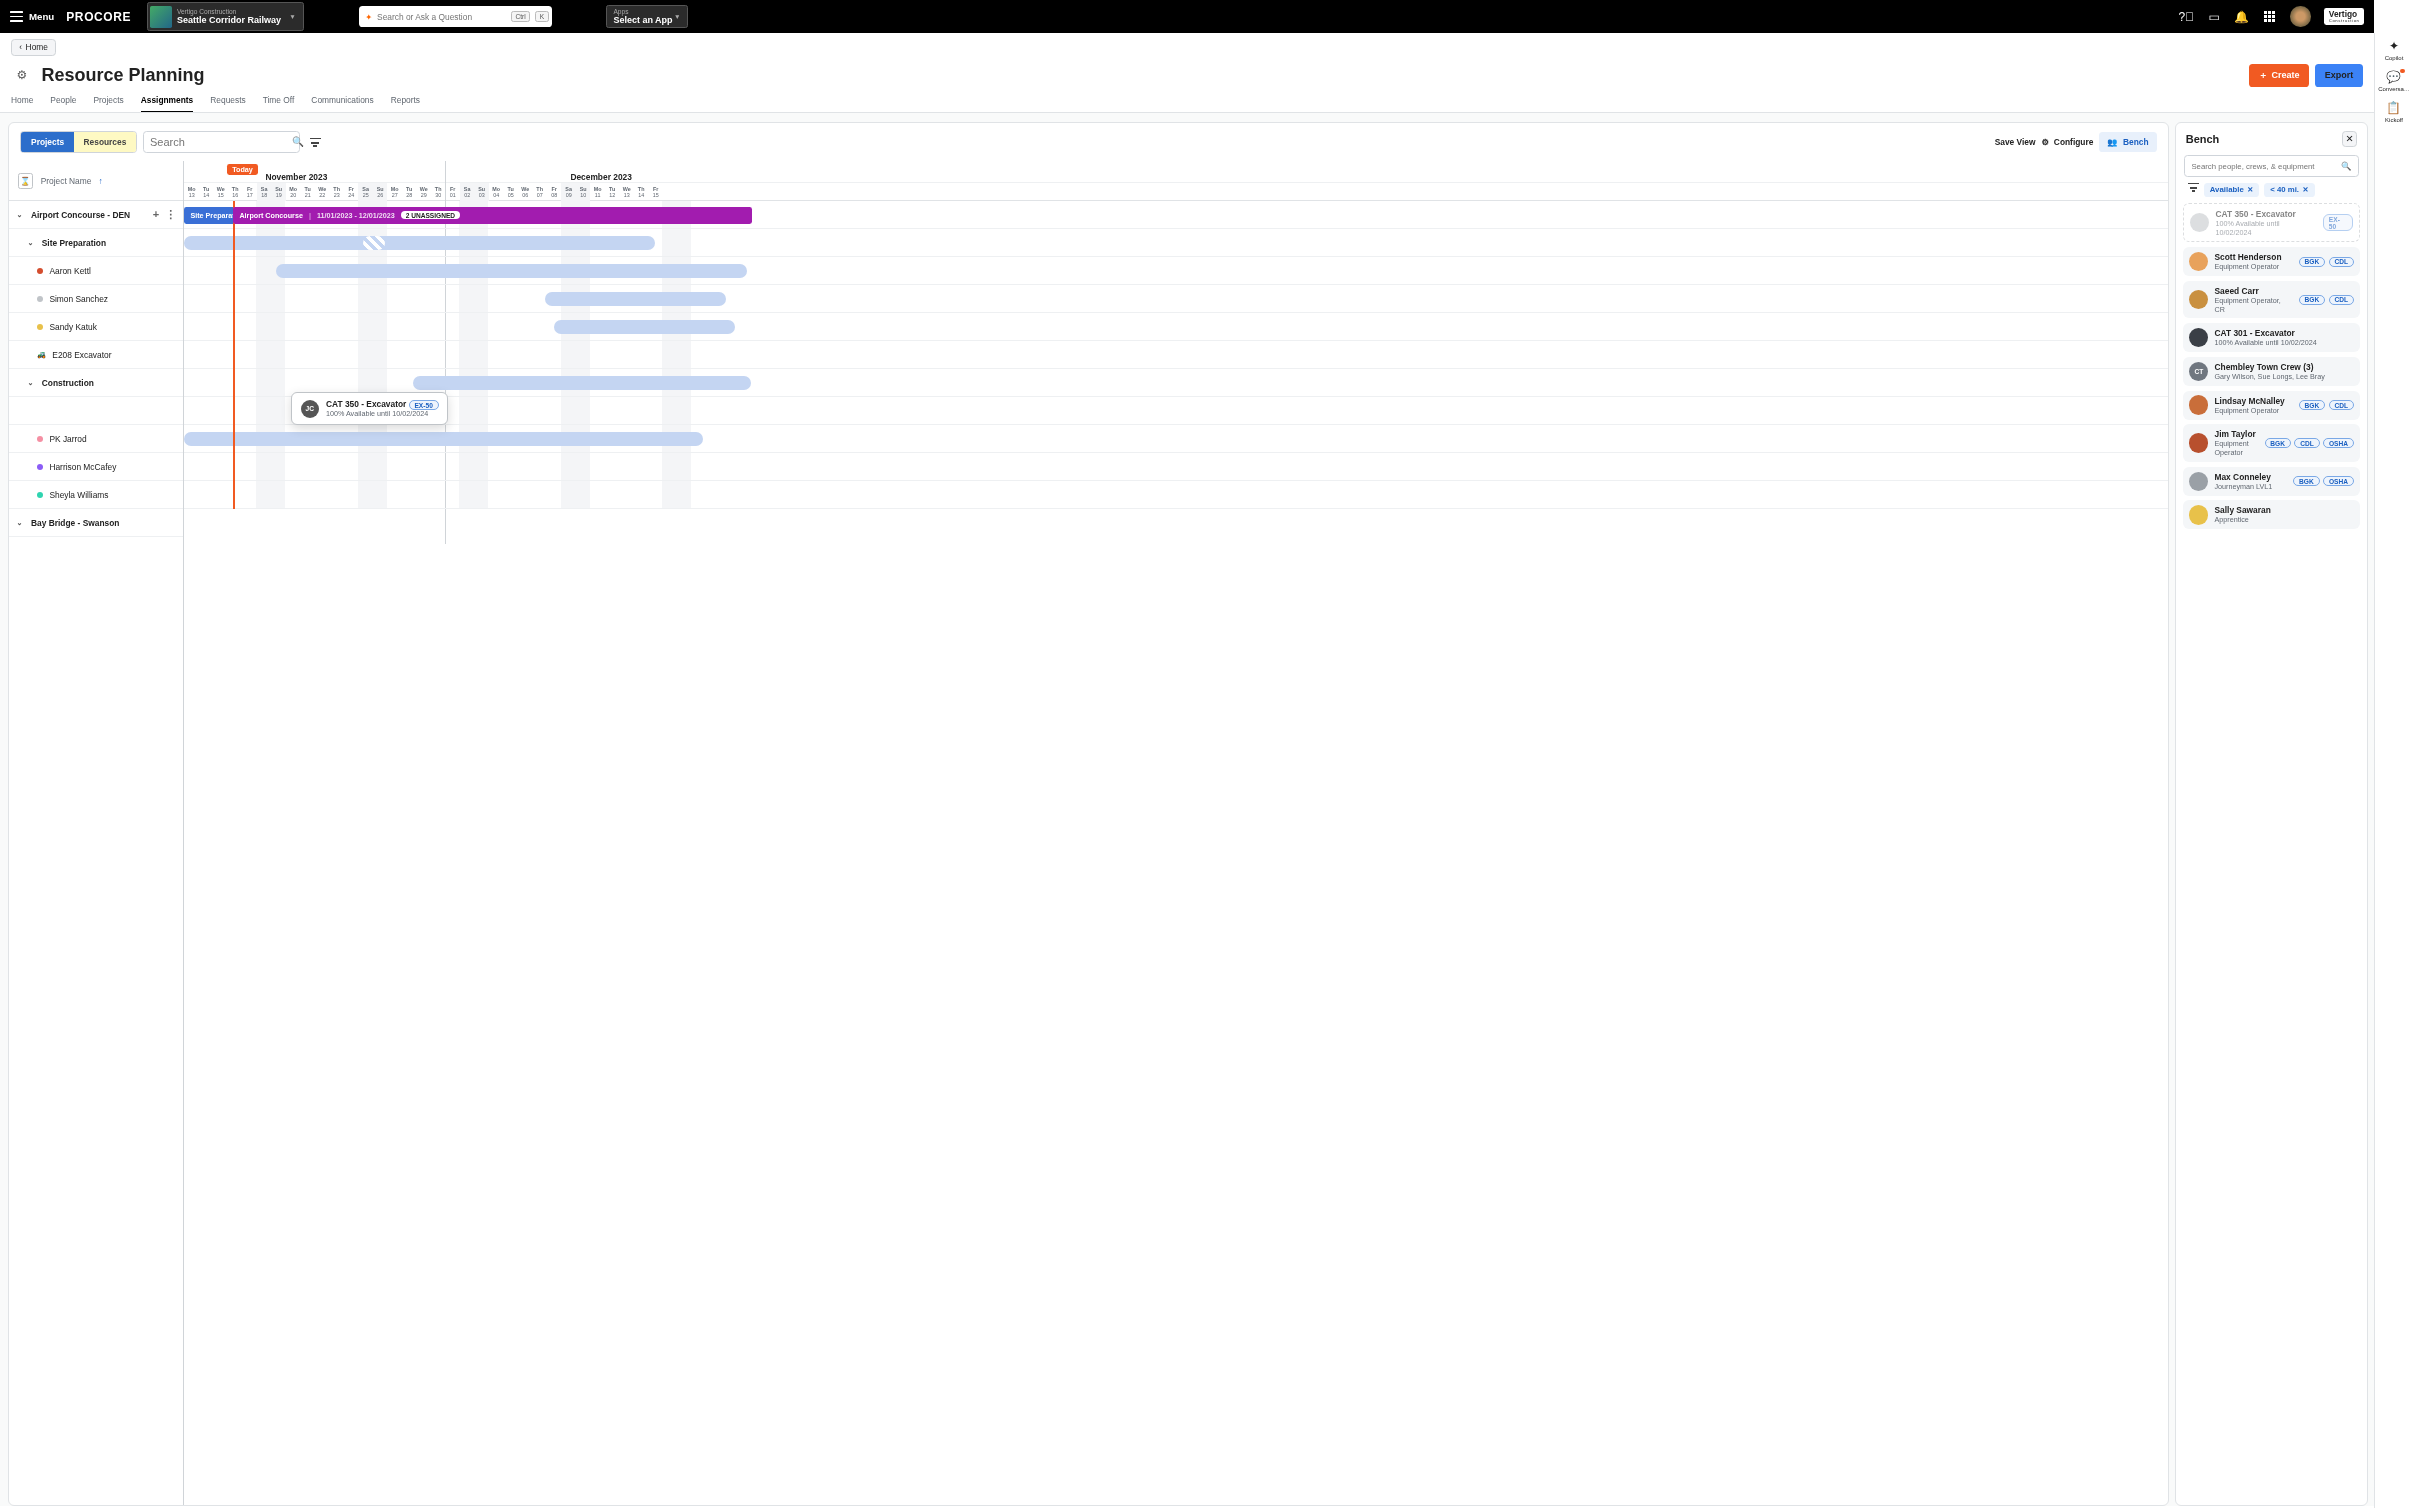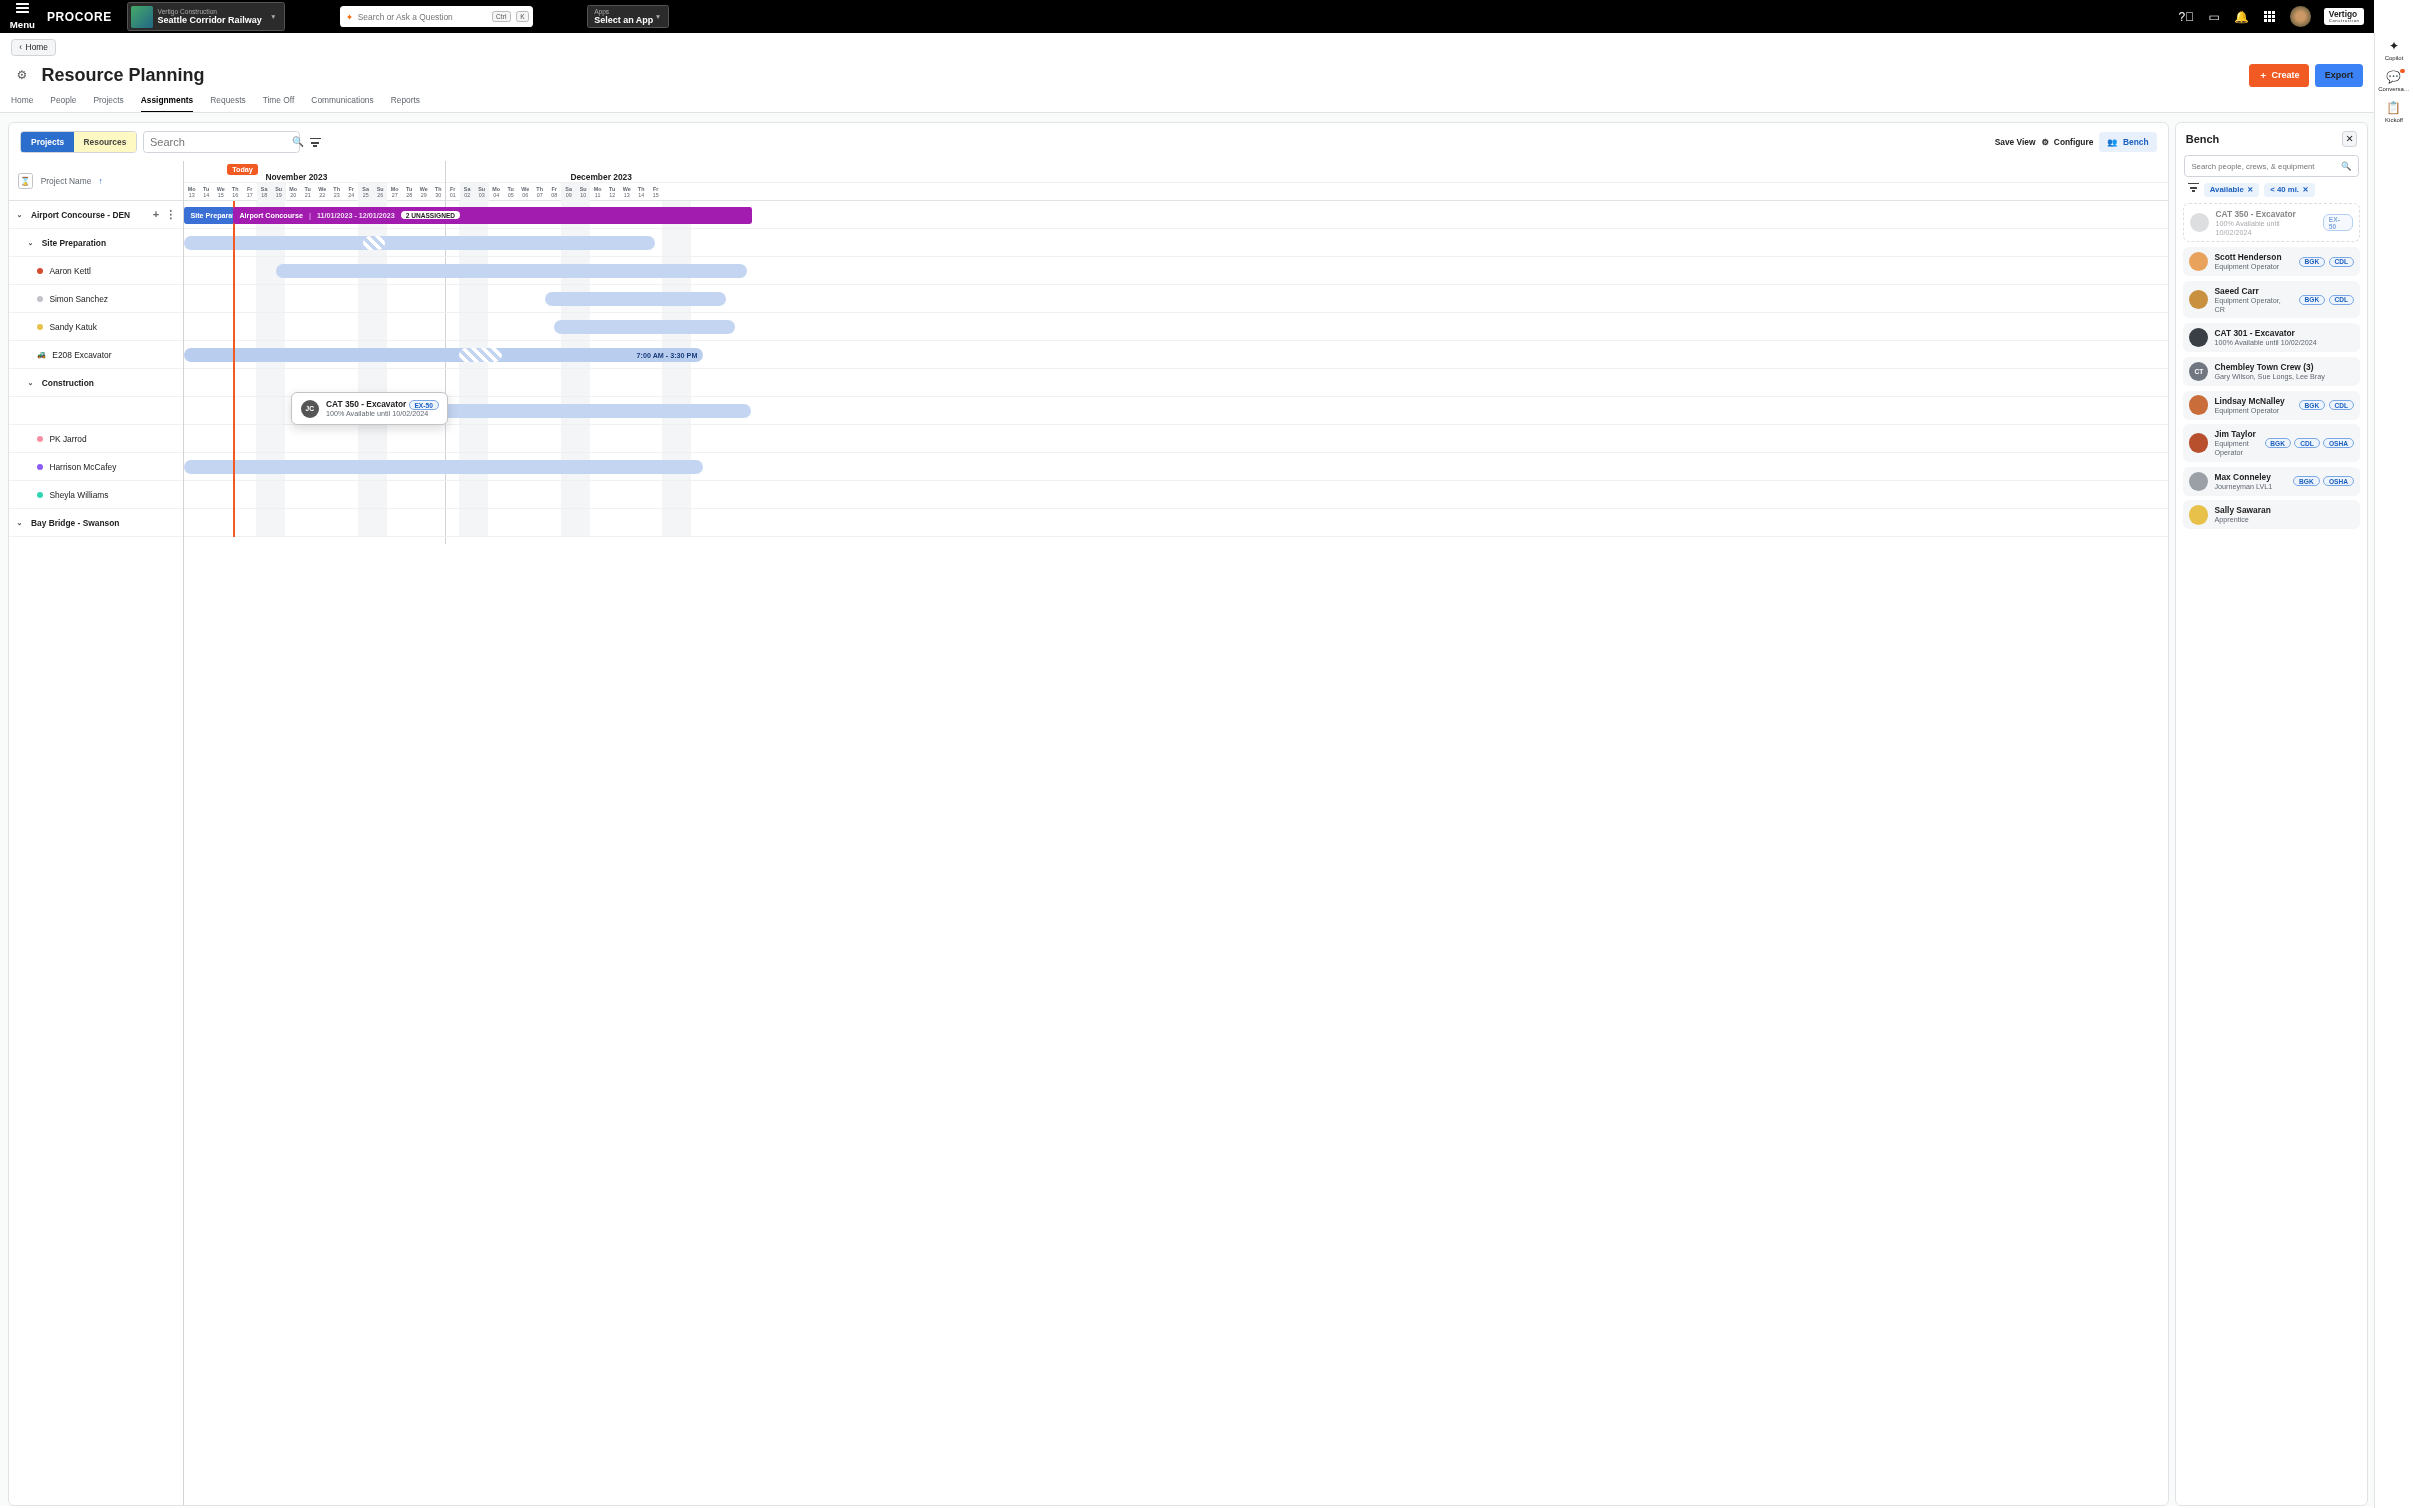--- a/index.html
+++ b/index.html
@@ -1,20 +1,20 @@
 <!DOCTYPE html>
 <html style="font-size:9.7px"><head>
 <meta charset="utf-8">
 <style>
 * { box-sizing: border-box; margin: 0; padding: 0; }
 body { font-family: -apple-system, BlinkMacSystemFont, "Segoe UI", Arial, sans-serif; font-size: 8.4px; color: #222; background: #fff; }
 
 
 .topbar { background: #000; height: 33px; display: flex; align-items: center; padding: 0 9.7px; color: #fff; gap: 7.2px; }
-.menu-btn { display: flex; align-items: center; gap: 6px; cursor: pointer; flex-direction: column; }
+.menu-btn { display: flex; align-items: center; gap: 6px; cursor: pointer; }
 .hamburger { width: 13.3px; display: flex; flex-direction: column; gap: 2.4px; }
 .hamburger span { height: 1.8px; background: #fff; border-radius: 0.6px; }
 .menu-label { font-size: 9.7px; font-weight: 600; }
 .procore-logo { font-weight: 900; font-size: 12px; letter-spacing: 0.6px; margin-left: 4.8px; }
 .project-sel { display: flex; align-items: center; background: #2b2b2b; border: 0.6px solid #555; border-radius: 2.4px; padding: 2.4px 7.2px 2.4px 2.4px; margin-left: 8.4px; cursor: pointer; gap: 4.8px; }
 .project-thumb { width: 22px; height: 22px; background: linear-gradient(135deg,#4a6,#268); border-radius: 1.8px; }
 .project-sel .txt { display: flex; flex-direction: column; }
 .project-sel .org { font-size: 6.6px; color: #aaa; }
 .project-sel .name { font-size: 9px; font-weight: 600; color: #fff; }
 .chev-down { margin-left: 3.6px; font-size: 6.6px; color: #aaa; }
@@ -516,31 +516,20 @@
                 <div class="wkend" style="left: 377px; width: 29px;"></div>
                 <div class="wkend" style="left: 478px; width: 29px;"></div>
                 <div class="bar " style="left: 370px; width: 181px;"></div>
               </div>
               <div class="gantt-row">
                 <div class="wkend" style="left: 72px; width: 29px;"></div>
                 <div class="wkend" style="left: 174px; width: 29px;"></div>
                 <div class="wkend" style="left: 275px; width: 29px;"></div>
                 <div class="wkend" style="left: 377px; width: 29px;"></div>
                 <div class="wkend" style="left: 478px; width: 29px;"></div>
-                <div class="bar withtxt" style="left: 0px; width: 519px; justify-content: flex-end; background: rgb(185, 205, 239);">
-                  <span style="margin-left:auto;margin-right:6px;">7:00 AM - 3:30 PM</span>
-                </div>
-                <div class="bar hash" style="left: 275px; width: 43px;"></div>
-              </div>
-              <div class="gantt-row">
-                <div class="wkend" style="left: 72px; width: 29px;"></div>
-                <div class="wkend" style="left: 174px; width: 29px;"></div>
-                <div class="wkend" style="left: 275px; width: 29px;"></div>
-                <div class="wkend" style="left: 377px; width: 29px;"></div>
-                <div class="wkend" style="left: 478px; width: 29px;"></div>
               </div>
               <div class="gantt-row">
                 <div class="wkend" style="left: 72px; width: 29px;"></div>
                 <div class="wkend" style="left: 174px; width: 29px;"></div>
                 <div class="wkend" style="left: 275px; width: 29px;"></div>
                 <div class="wkend" style="left: 377px; width: 29px;"></div>
                 <div class="wkend" style="left: 478px; width: 29px;"></div>
                 <div class="bar " style="left: 229px; width: 338px;"></div>
               </div>
               <div class="gantt-row">

